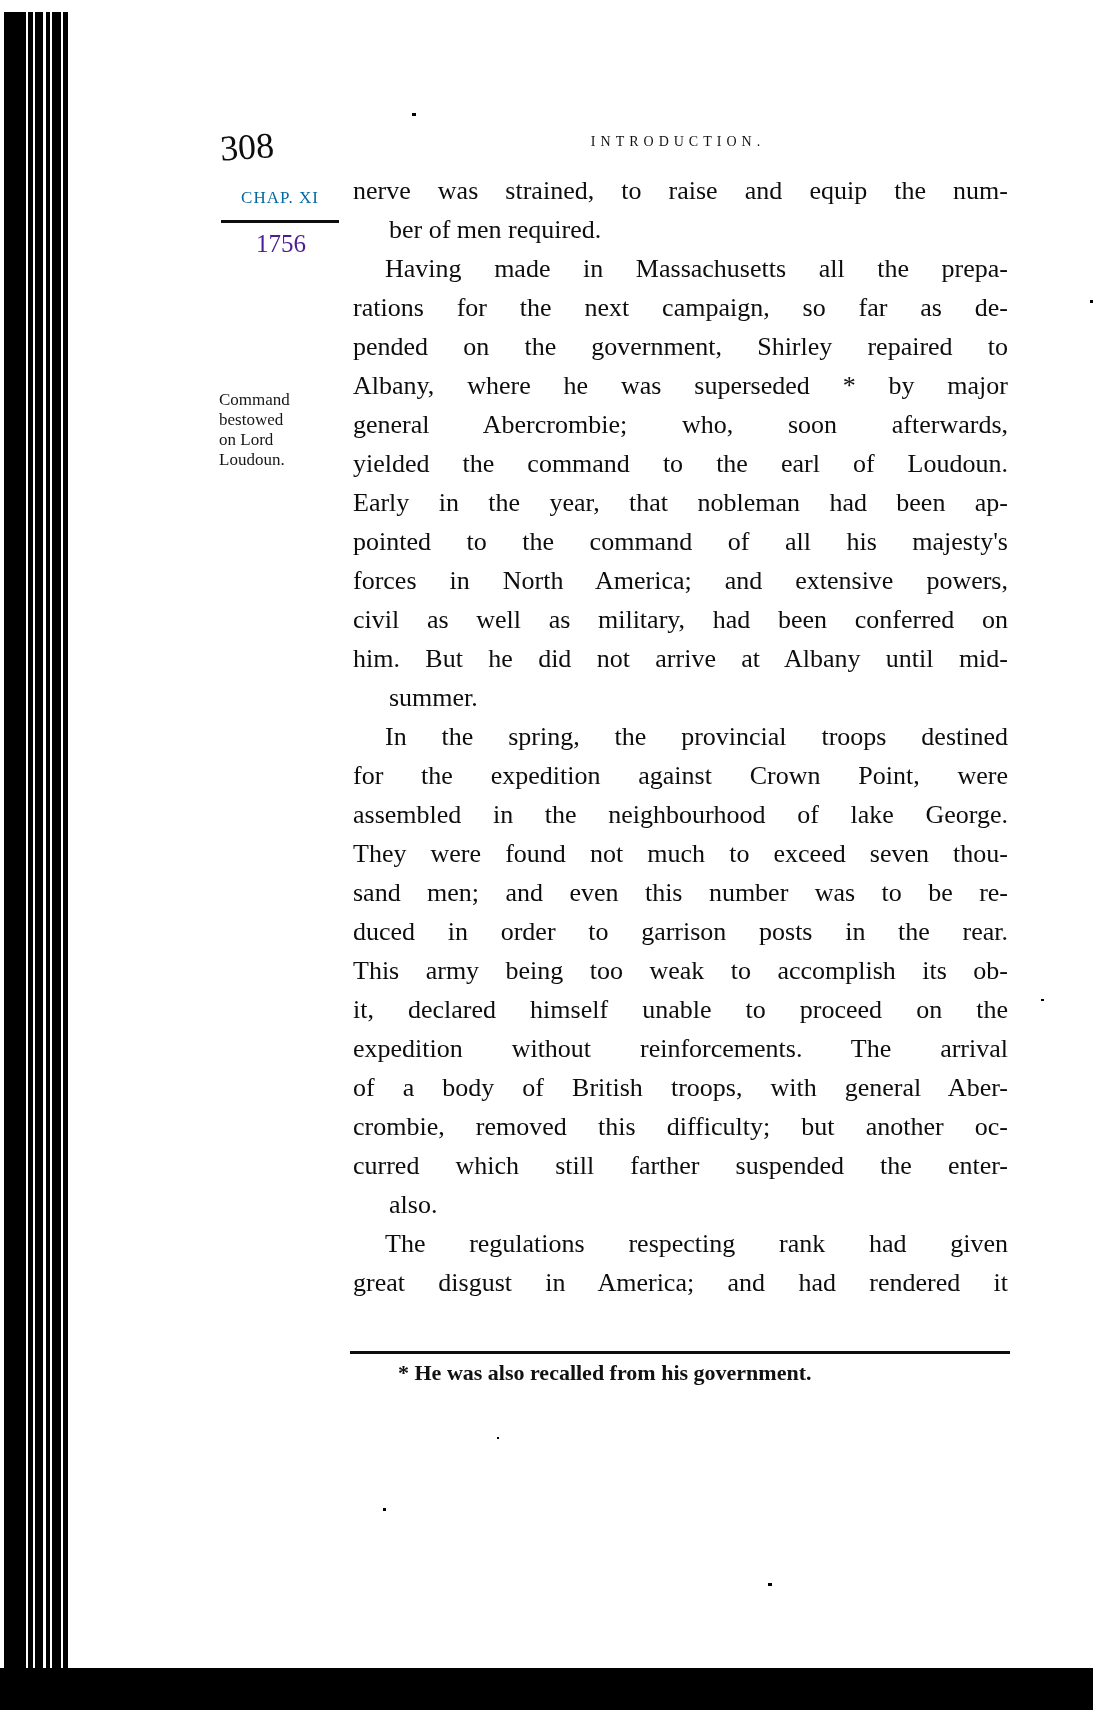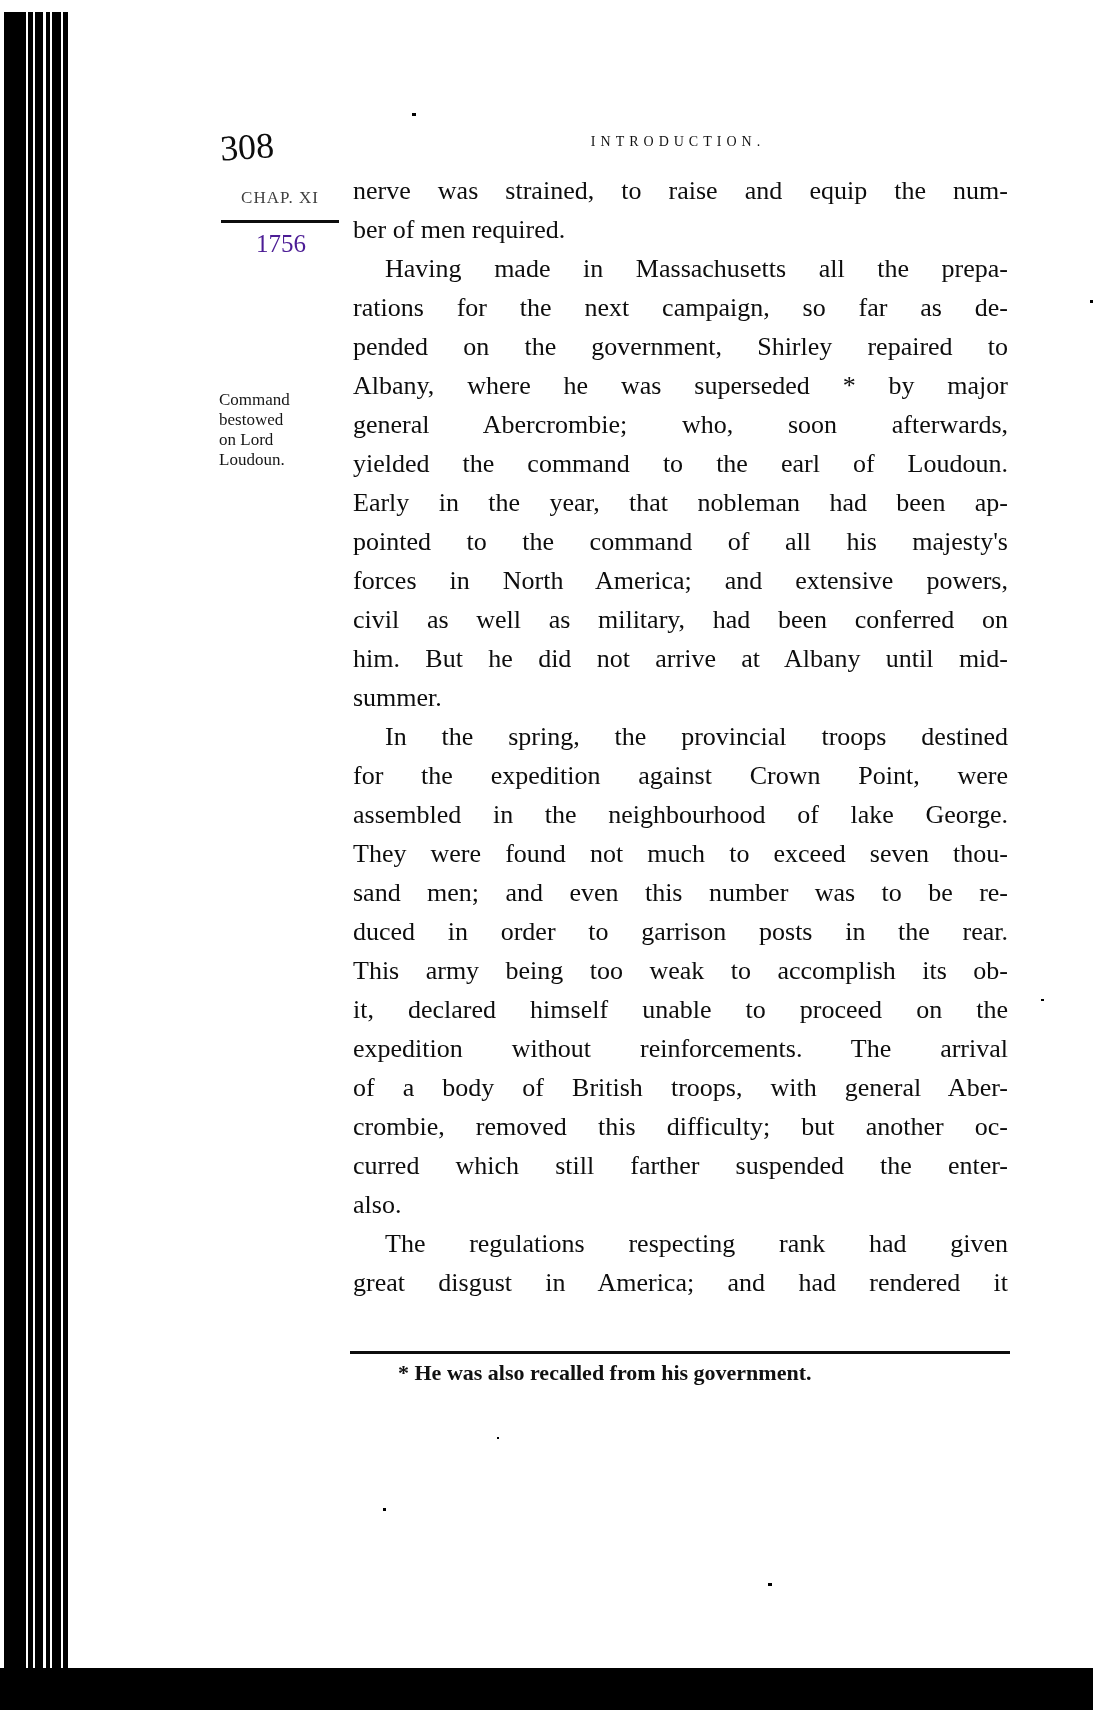--- a/index.html
+++ b/index.html
@@ -26,21 +26,21 @@
   .page-number {
     position:absolute; left:220px; top:126px;
     font-size:36px; color:#0d0d0d; transform:rotate(-4deg);
   }
   .running-head {
     position:absolute; left:560px; top:134px; width:236px;
     font-size:14px; letter-spacing:5px; text-align:center; color:#111;
   }
   .chap {
     position:absolute; left:222px; top:188px; width:116px;
-    font-size:17px; letter-spacing:1px; color:#404040; text-align:center;
+    font-size:17px; letter-spacing:1px; color:#0369a1; text-align:center;
   }
   .chap-rule {
     position:absolute; left:221px; top:220px; width:118px; height:3px;
     background:#0d0d0d;
   }
   .year {
     position:absolute; left:226px; top:230px; width:110px;
     font-size:25px; color:#4c1d95; text-align:center;
   }
   .sidenote {
@@ -48,21 +48,21 @@
     font-size:17px; line-height:20px; color:#161616;
   }
   .body-col {
     position:absolute; left:353px; top:176px; width:655px;
   }
   .bl {
     height:39px; font-size:26px; color:#0d0d0d;
     text-align:justify; text-align-last:justify;
     white-space:normal; overflow:visible;
   }
-  .bl.e { text-align:left; text-align-last:left; }
+  .bl.e { text-align:left; text-align-last:left;margin-left:36px; }
   .bl.i { text-indent:32px; }
   .fn-rule {
     position:absolute; left:350px; top:1351px; width:660px; height:3px;
     background:#0d0d0d;
   }
   .footnote {
     position:absolute; left:398px; top:1360px; width:560px;
     font-size:22px; color:#111;font-weight:bold;
   }
   .speck { position:absolute; background:#000; }

